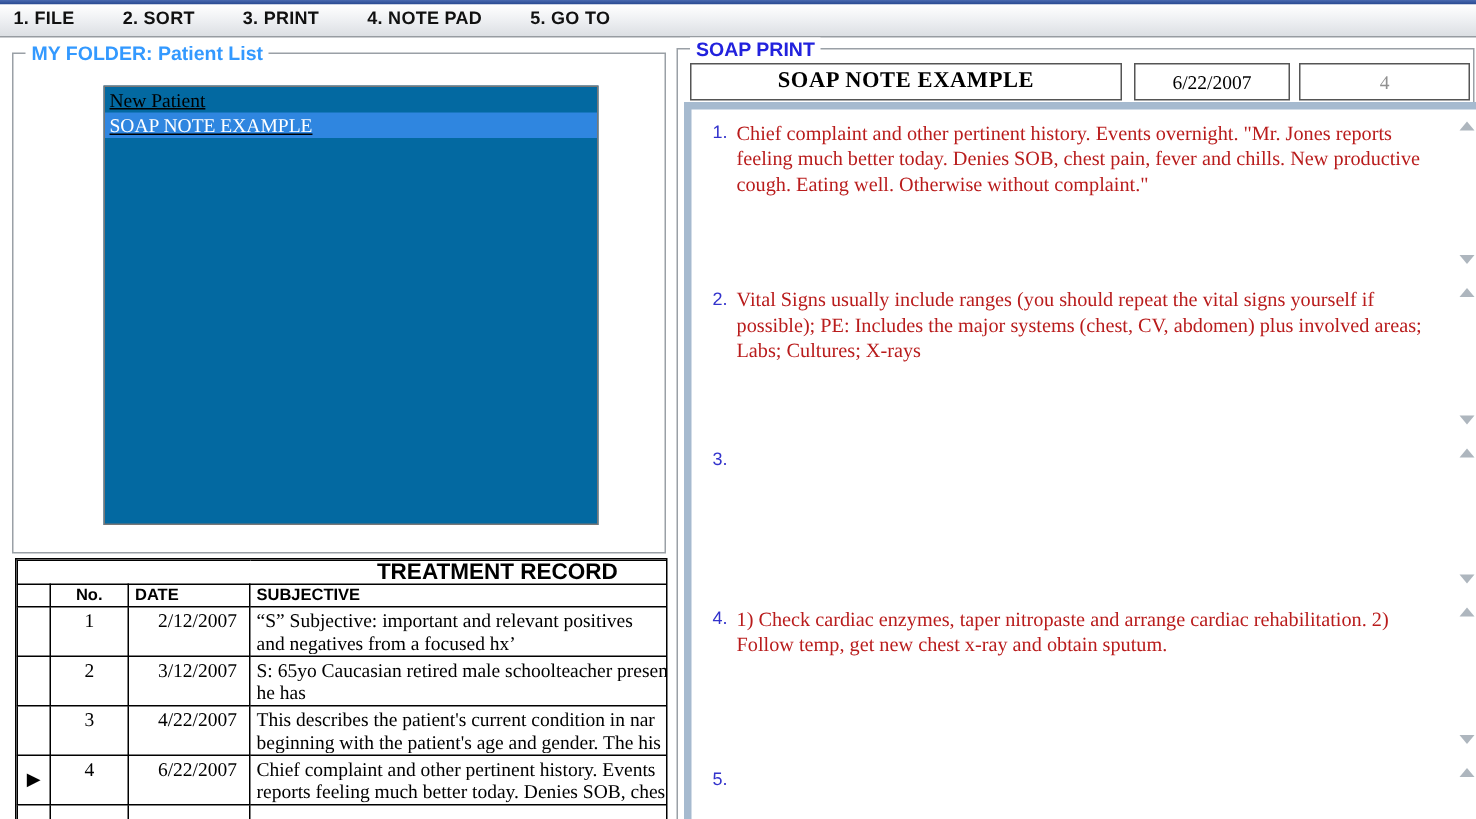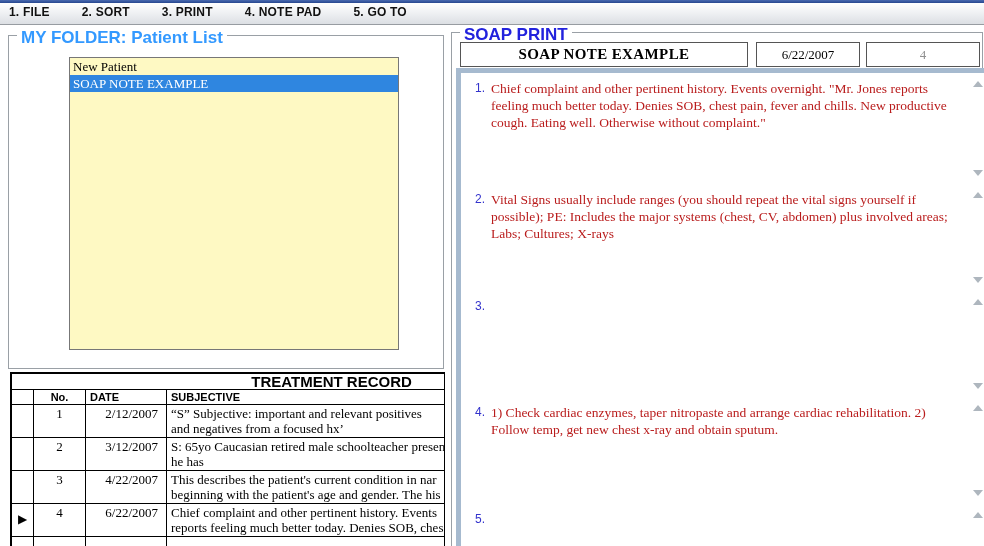--- a/index.html
+++ b/index.html
@@ -14,28 +14,28 @@
   .menubar{position:absolute;left:0;top:3px;width:984px;height:21px;
     background:linear-gradient(#ffffff,#eceef1 55%,#dcdfe3);
     border-bottom:1px solid #979ca1;display:flex;align-items:flex-start;}
   .menu-item{font-size:12px;font-weight:700;color:#111;margin-left:9px;
     padding:2px 6px 2px 0;letter-spacing:.2px;cursor:default;}
   .menu-item + .menu-item{margin-left:26px;}
 
   
   .groupbox{position:absolute;border:1px solid #9aa0a6;}
   .legend{position:absolute;top:-8px;left:8px;background:#ffffff;
-    padding:0 4px;font-size:17px;font-weight:700;white-space:nowrap;}
+    padding:0 4px;font-size:13px;font-weight:700;white-space:nowrap;}
   .legend.folder{color:#3399ff;}
   .legend.soap{color:#2222dd;}
 
   
   .listbox{position:absolute;left:69px;top:57px;width:328px;height:291px;
-    border:1px solid #777;background:#fef9c3;font-family:"Liberation Serif",serif;
-    font-size:13px;overflow:hidden;}
+    border:1px solid #777;background:#0369a1;font-family:"Liberation Serif",serif;
+    font-size:13px;overflow:hidden;text-decoration:underline;}
   .list-item{height:17px;line-height:17px;padding-left:3px;color:#000;
     white-space:nowrap;overflow:hidden;}
   .list-item.selected{background:#2f86e0;color:#fff;}
 
   
   .tr-wrap{position:absolute;left:10px;top:372px;width:433px;height:174px;
     border:1px solid #000;overflow:hidden;background:#fff;}
   table.tr{border-collapse:collapse;table-layout:fixed;width:640px;}
   table.tr td{border:1px solid #000;vertical-align:top;overflow:hidden;}
   .tr-title{font-size:15px;font-weight:700;text-align:center;height:13px;

